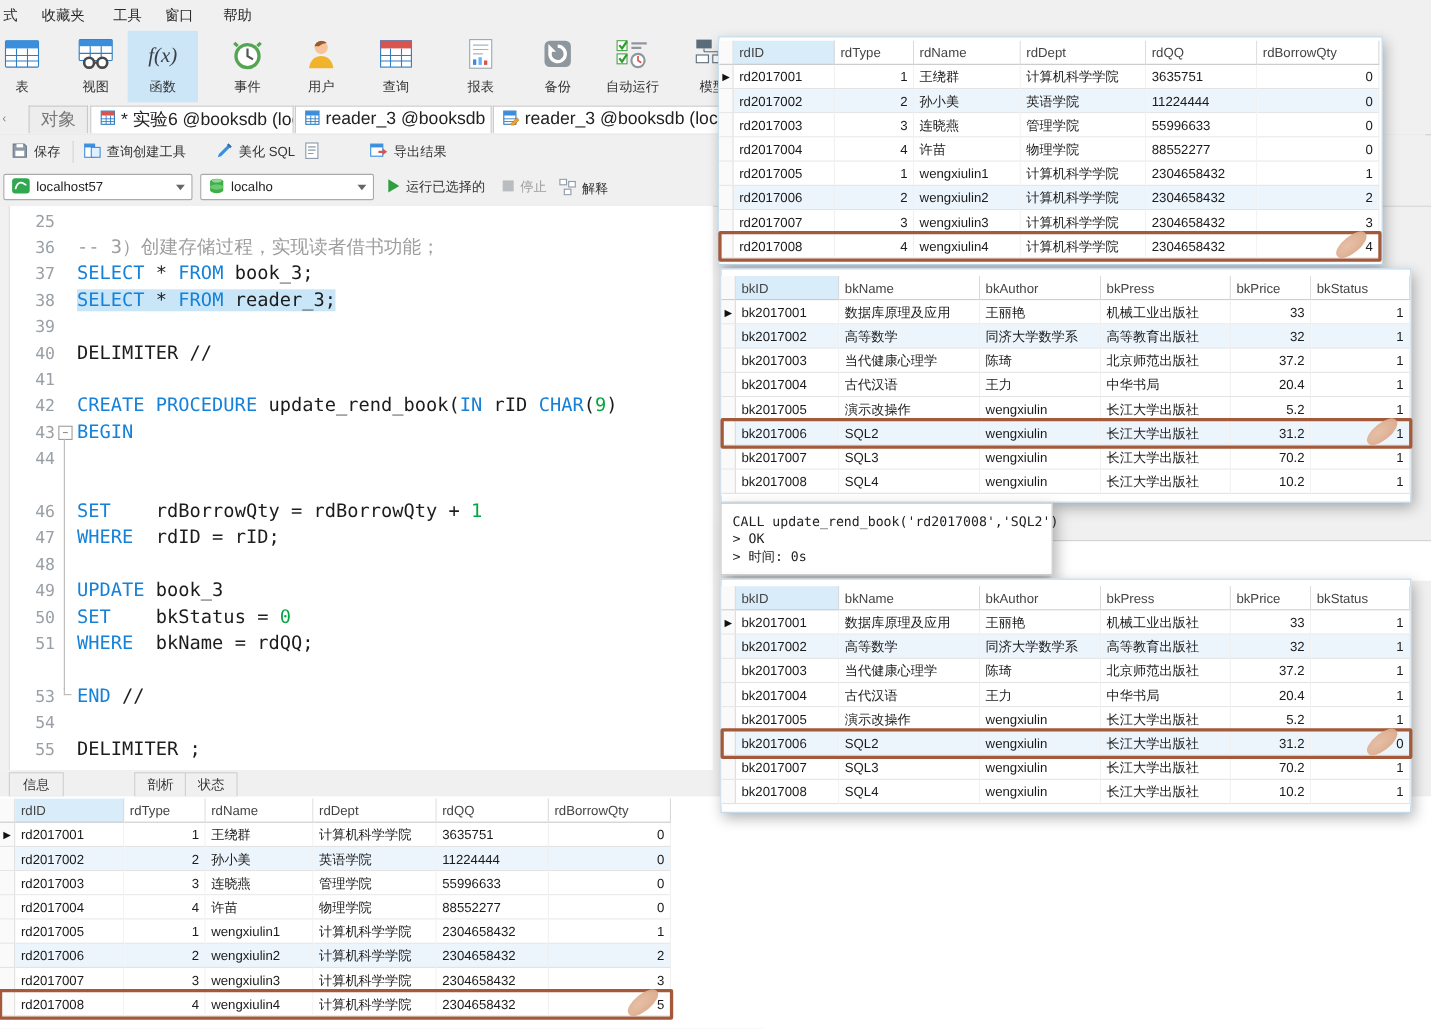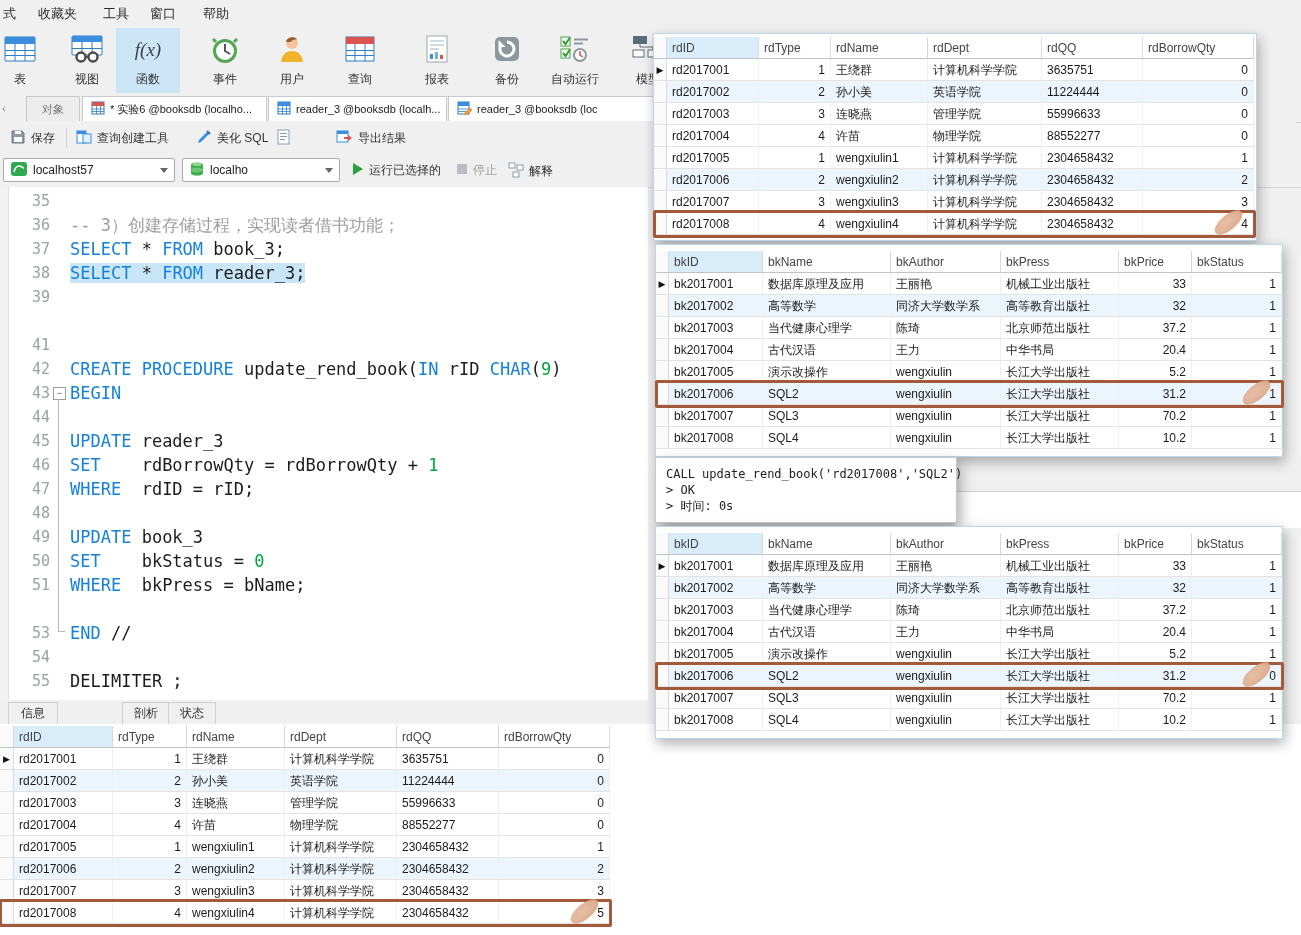--- a/index.html
+++ b/index.html
@@ -11,21 +11,21 @@
   .menu-item{position:absolute;top:5px;font-size:13px;color:#2b2b2b;cursor:default;}
   
   #toolbar{left:0;top:26px;width:1301px;height:70px;background:#f0f0f0;}
   .tbtn{position:absolute;top:2px;width:64px;height:65px;text-align:center;}
   .tbtn.selected{background:#cde6f7;}
   .tbtn .ticon{position:absolute;left:50%;top:6px;transform:translateX(-50%);width:34px;height:30px;}
   .tbtn .tlabel{position:absolute;left:0;right:0;bottom:5px;font-size:12px;color:#333;}
   
   #tabbar{left:0;top:96px;width:1301px;height:26px;background:#f0f0f0;border-bottom:1px solid #cfcfcf;}
   .doc-tab{position:absolute;top:0;height:25px;background:#fff;border:1px solid #c9c9c9;border-bottom:none;
-           display:flex;align-items:center;gap:5px;padding:0 8px;box-sizing:border-box;font-size:11px;color:#222;white-space:nowrap;overflow:hidden;}
+           display:flex;align-items:center;gap:5px;padding:0 8px;box-sizing:border-box;font-size:16px;color:#222;white-space:nowrap;overflow:hidden;}
   .doc-tab.muted{background:#ededed;color:#777;justify-content:center;}
   
   #qtoolbar{left:0;top:122px;width:1296px;height:32px;background:#f0f0f0;}
   .qitem{position:absolute;top:7px;display:flex;align-items:center;gap:5px;font-size:12px;color:#333;}
   .vsep{position:absolute;top:6px;width:1px;height:20px;background:#d2d2d2;}
   .caret{width:0;height:0;border-left:4px solid transparent;border-right:4px solid transparent;border-top:5px solid #666;}
   
   #connbar{left:0;top:154px;width:1301px;height:33px;background:#f0f0f0;border-bottom:1px solid #d6d6d6;}
   .combo{position:absolute;top:4px;height:24px;background:#fff;border:1px solid #aaa;border-radius:2px;
          display:flex;align-items:center;gap:5px;padding:0 6px;box-sizing:border-box;font-size:12px;color:#222;}
@@ -287,38 +287,38 @@
             <rect x="1" y="1" width="6" height="5" fill="#fff" stroke="#8d9aa8"></rect>
             <rect x="9" y="3" width="6" height="5" fill="#fff" stroke="#8d9aa8"></rect>
             <rect x="5" y="10" width="6" height="5" fill="#fff" stroke="#8d9aa8"></rect>
           </svg></span>
       <span>解释</span>
     </div>
   </div>
 
   <div class="abs" id="editor">
     <div class="lstrip"></div>
-  <div class="eline" style="top: 2px;"><span class="lnum">35</span><span class="code"></span></div>
+  <div class="eline" style="top: 2px;"><span class="lnum">25</span><span class="code"></span></div>
       <div class="eline" style="top: 26px;"><span class="lnum">36</span><span class="code"><span class="cm">-- 3）创建存储过程，实现读者借书功能；</span></span></div>
       <div class="eline" style="top: 50px;"><span class="lnum">37</span><span class="code"><span class="kw">SELECT</span><span class="pl"> * </span><span class="kw">FROM</span><span class="pl"> book_3;</span></span></div>
       <div class="eline" style="top: 74px;"><span class="lnum">38</span><span class="code"><span class="selbg"><span class="kw">SELECT</span><span class="pl"> * </span><span class="kw">FROM</span><span class="pl"> reader_3;</span></span></span></div>
       <div class="eline" style="top: 98px;"><span class="lnum">39</span><span class="code"></span></div>
+      <div class="eline" style="top: 122px;"><span class="lnum">40</span><span class="code"><span class="pl">DELIMITER //</span></span></div>
       <div class="eline" style="top: 146px;"><span class="lnum">41</span><span class="code"></span></div>
       <div class="eline" style="top: 170px;"><span class="lnum">42</span><span class="code"><span class="kw">CREATE PROCEDURE</span><span class="pl"> update_rend_book(</span><span class="kw">IN</span><span class="pl"> rID </span><span class="kw">CHAR</span><span class="pl">(</span><span class="nm">9</span><span class="pl">)</span></span></div>
       <div class="eline" style="top: 194px;"><span class="lnum">43</span><span class="code"><span class="kw">BEGIN</span></span></div>
       <div class="foldbox" style="top: 200px;">−</div>
       <div class="foldline" style="top: 212px; height: 228px;"></div>
       <div class="eline" style="top: 218px;"><span class="lnum">44</span><span class="code"></span></div>
-      <div class="eline" style="top: 242px;"><span class="lnum">45</span><span class="code"><span class="kw">UPDATE</span><span class="pl"> reader_3</span></span></div>
       <div class="eline" style="top: 266px;"><span class="lnum">46</span><span class="code"><span class="kw">SET</span><span class="pl">    rdBorrowQty = rdBorrowQty + </span><span class="nm">1</span></span></div>
       <div class="eline" style="top: 290px;"><span class="lnum">47</span><span class="code"><span class="kw">WHERE</span><span class="pl">  rdID = rID;</span></span></div>
       <div class="eline" style="top: 314px;"><span class="lnum">48</span><span class="code"></span></div>
       <div class="eline" style="top: 338px;"><span class="lnum">49</span><span class="code"><span class="kw">UPDATE</span><span class="pl"> book_3</span></span></div>
       <div class="eline" style="top: 362px;"><span class="lnum">50</span><span class="code"><span class="kw">SET</span><span class="pl">    bkStatus = </span><span class="nm">0</span></span></div>
-      <div class="eline" style="top: 386px;"><span class="lnum">51</span><span class="code"><span class="kw">WHERE</span><span class="pl">  bkPress = bName;</span></span></div>
+      <div class="eline" style="top: 386px;"><span class="lnum">51</span><span class="code"><span class="kw">WHERE</span><span class="pl">  bkName = rdQQ;</span></span></div>
       <div class="eline" style="top: 434px;"><span class="lnum">53</span><span class="code"><span class="kw">END</span><span class="pl"> //</span></span></div>
       <div class="foldend" style="top: 438px;"></div>
       <div class="eline" style="top: 458px;"><span class="lnum">54</span><span class="code"></span></div>
       <div class="eline" style="top: 482px;"><span class="lnum">55</span><span class="code"><span class="pl">DELIMITER ;</span></span></div>
     </div>
 
   <div class="abs" id="resulttabs">
       <div class="rtab inactive" style="left: 8px; width: 48px;">信息</div>
       <div class="rtab active" style="left: 58px; width: 62px;">Result 1</div>
       <div class="rtab inactive" style="left: 122px; width: 46px;">剖析</div>

